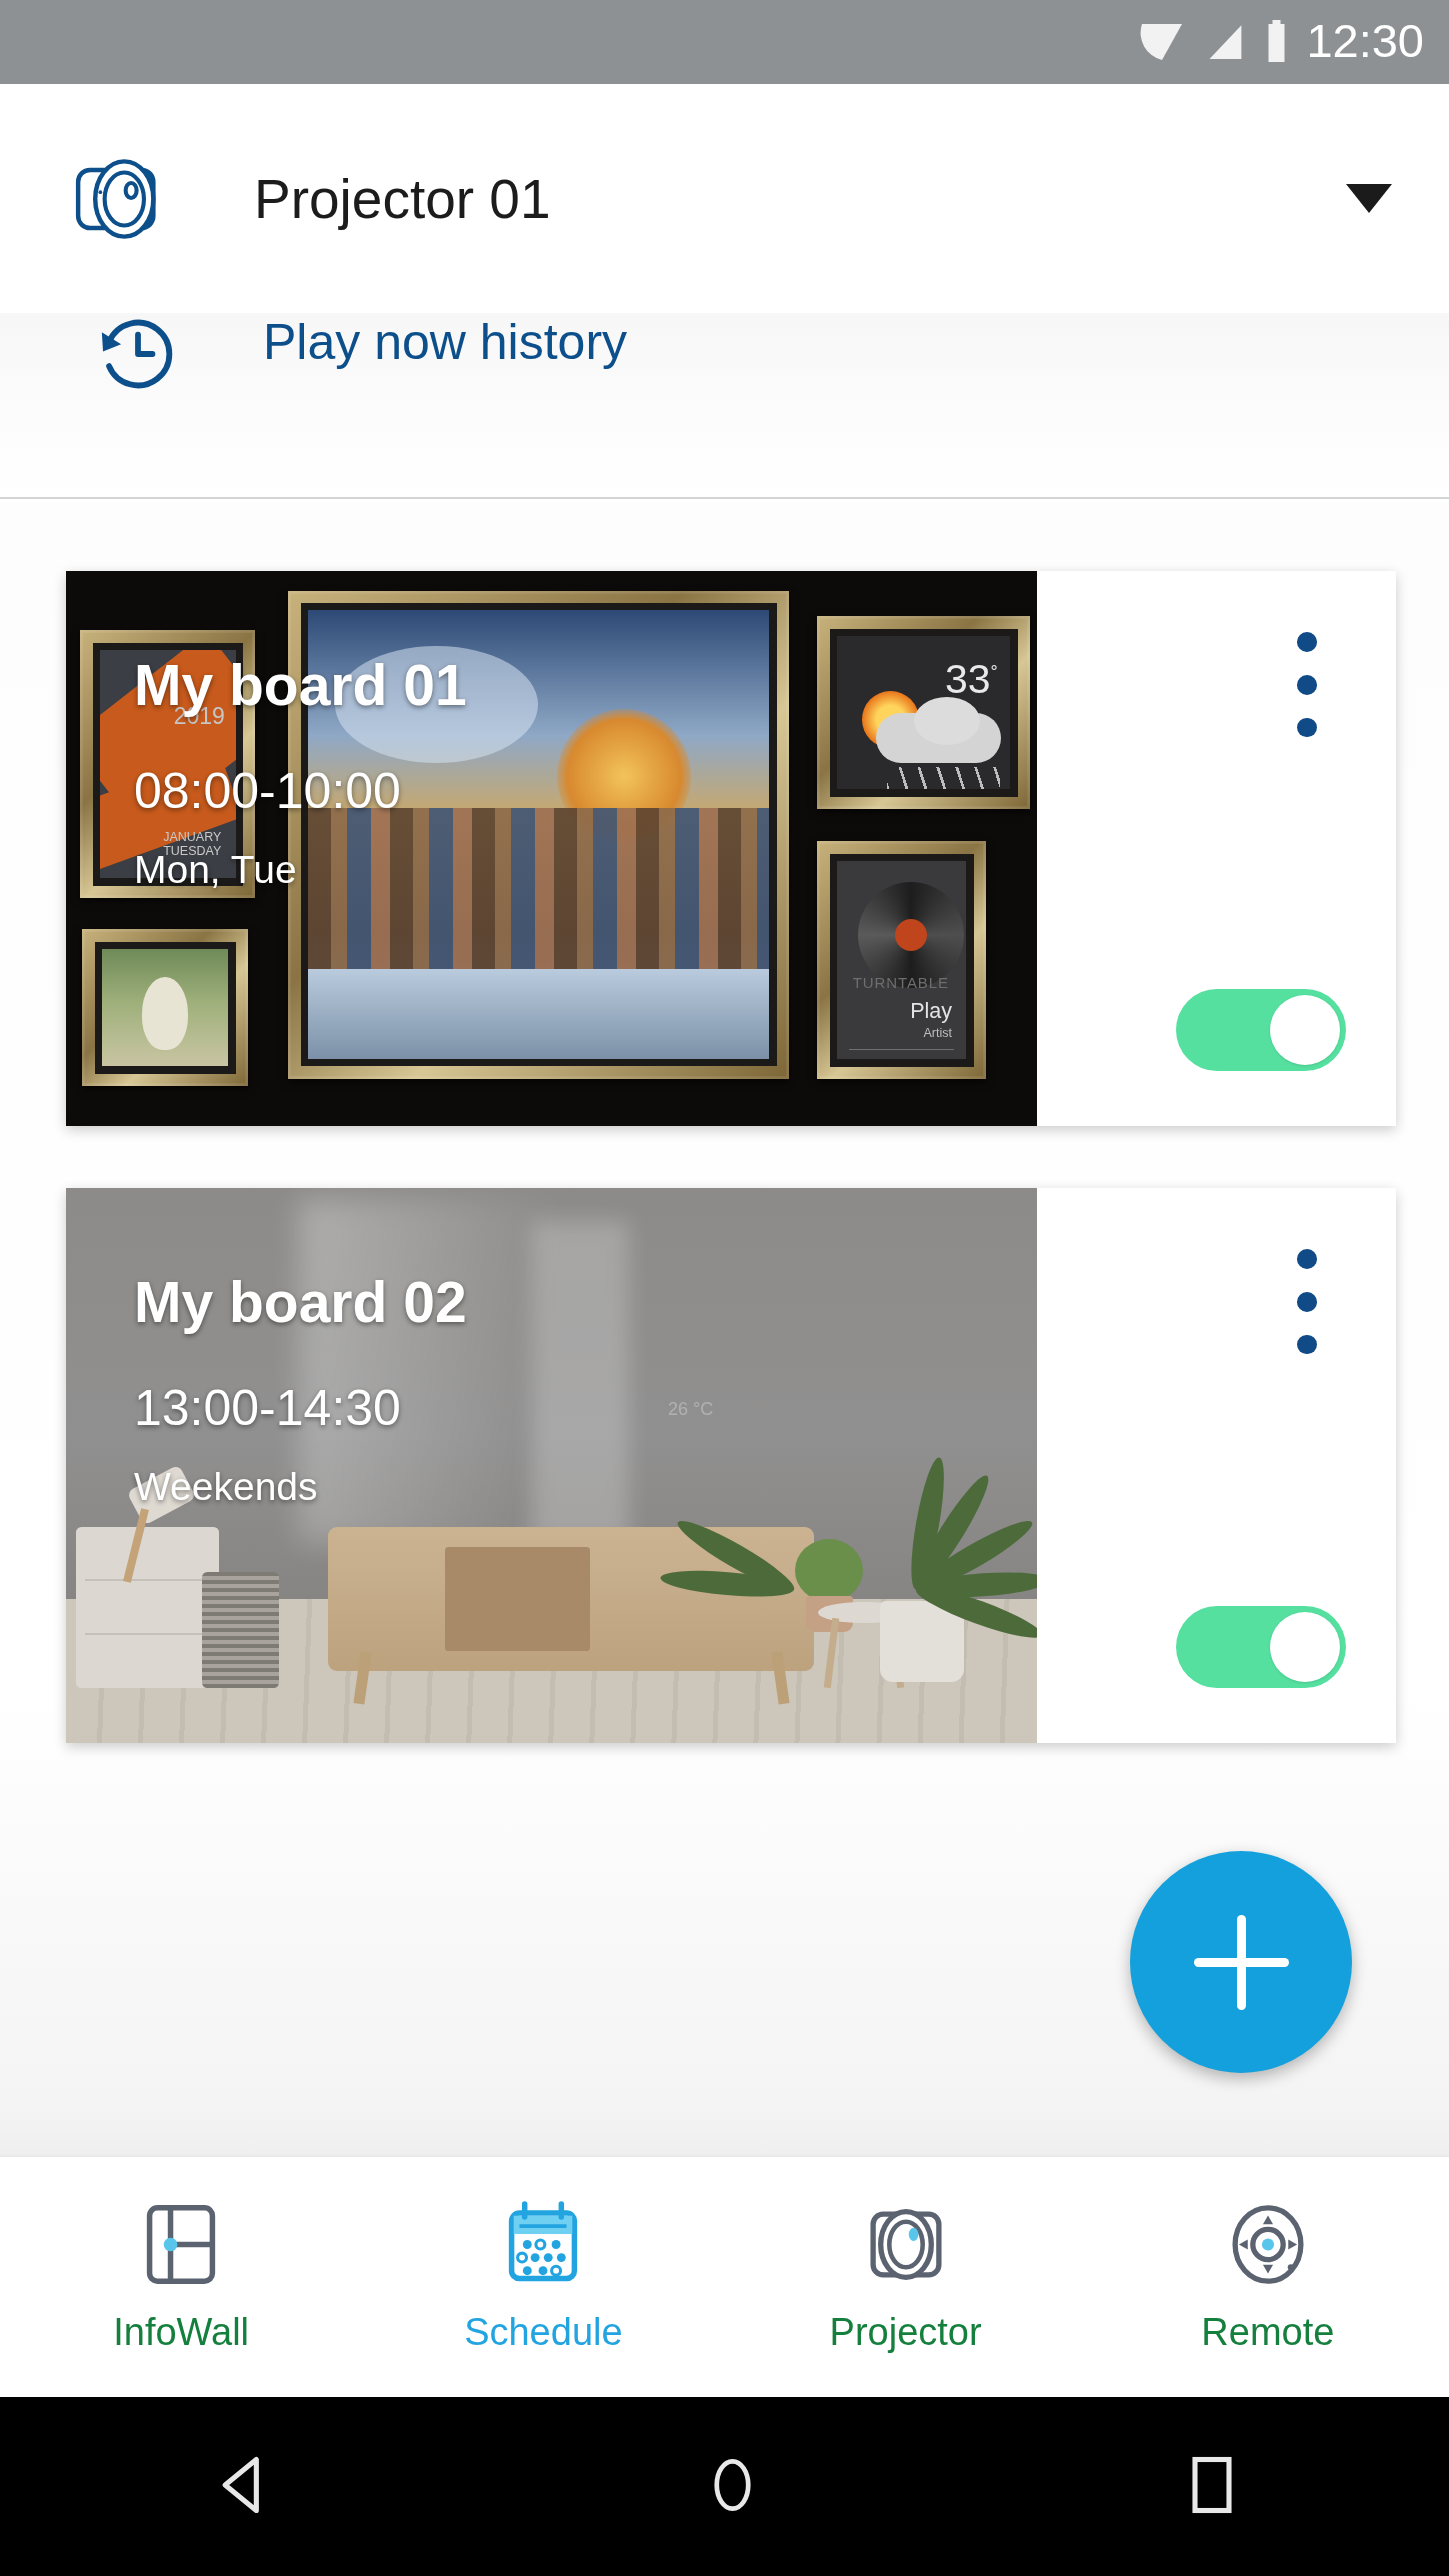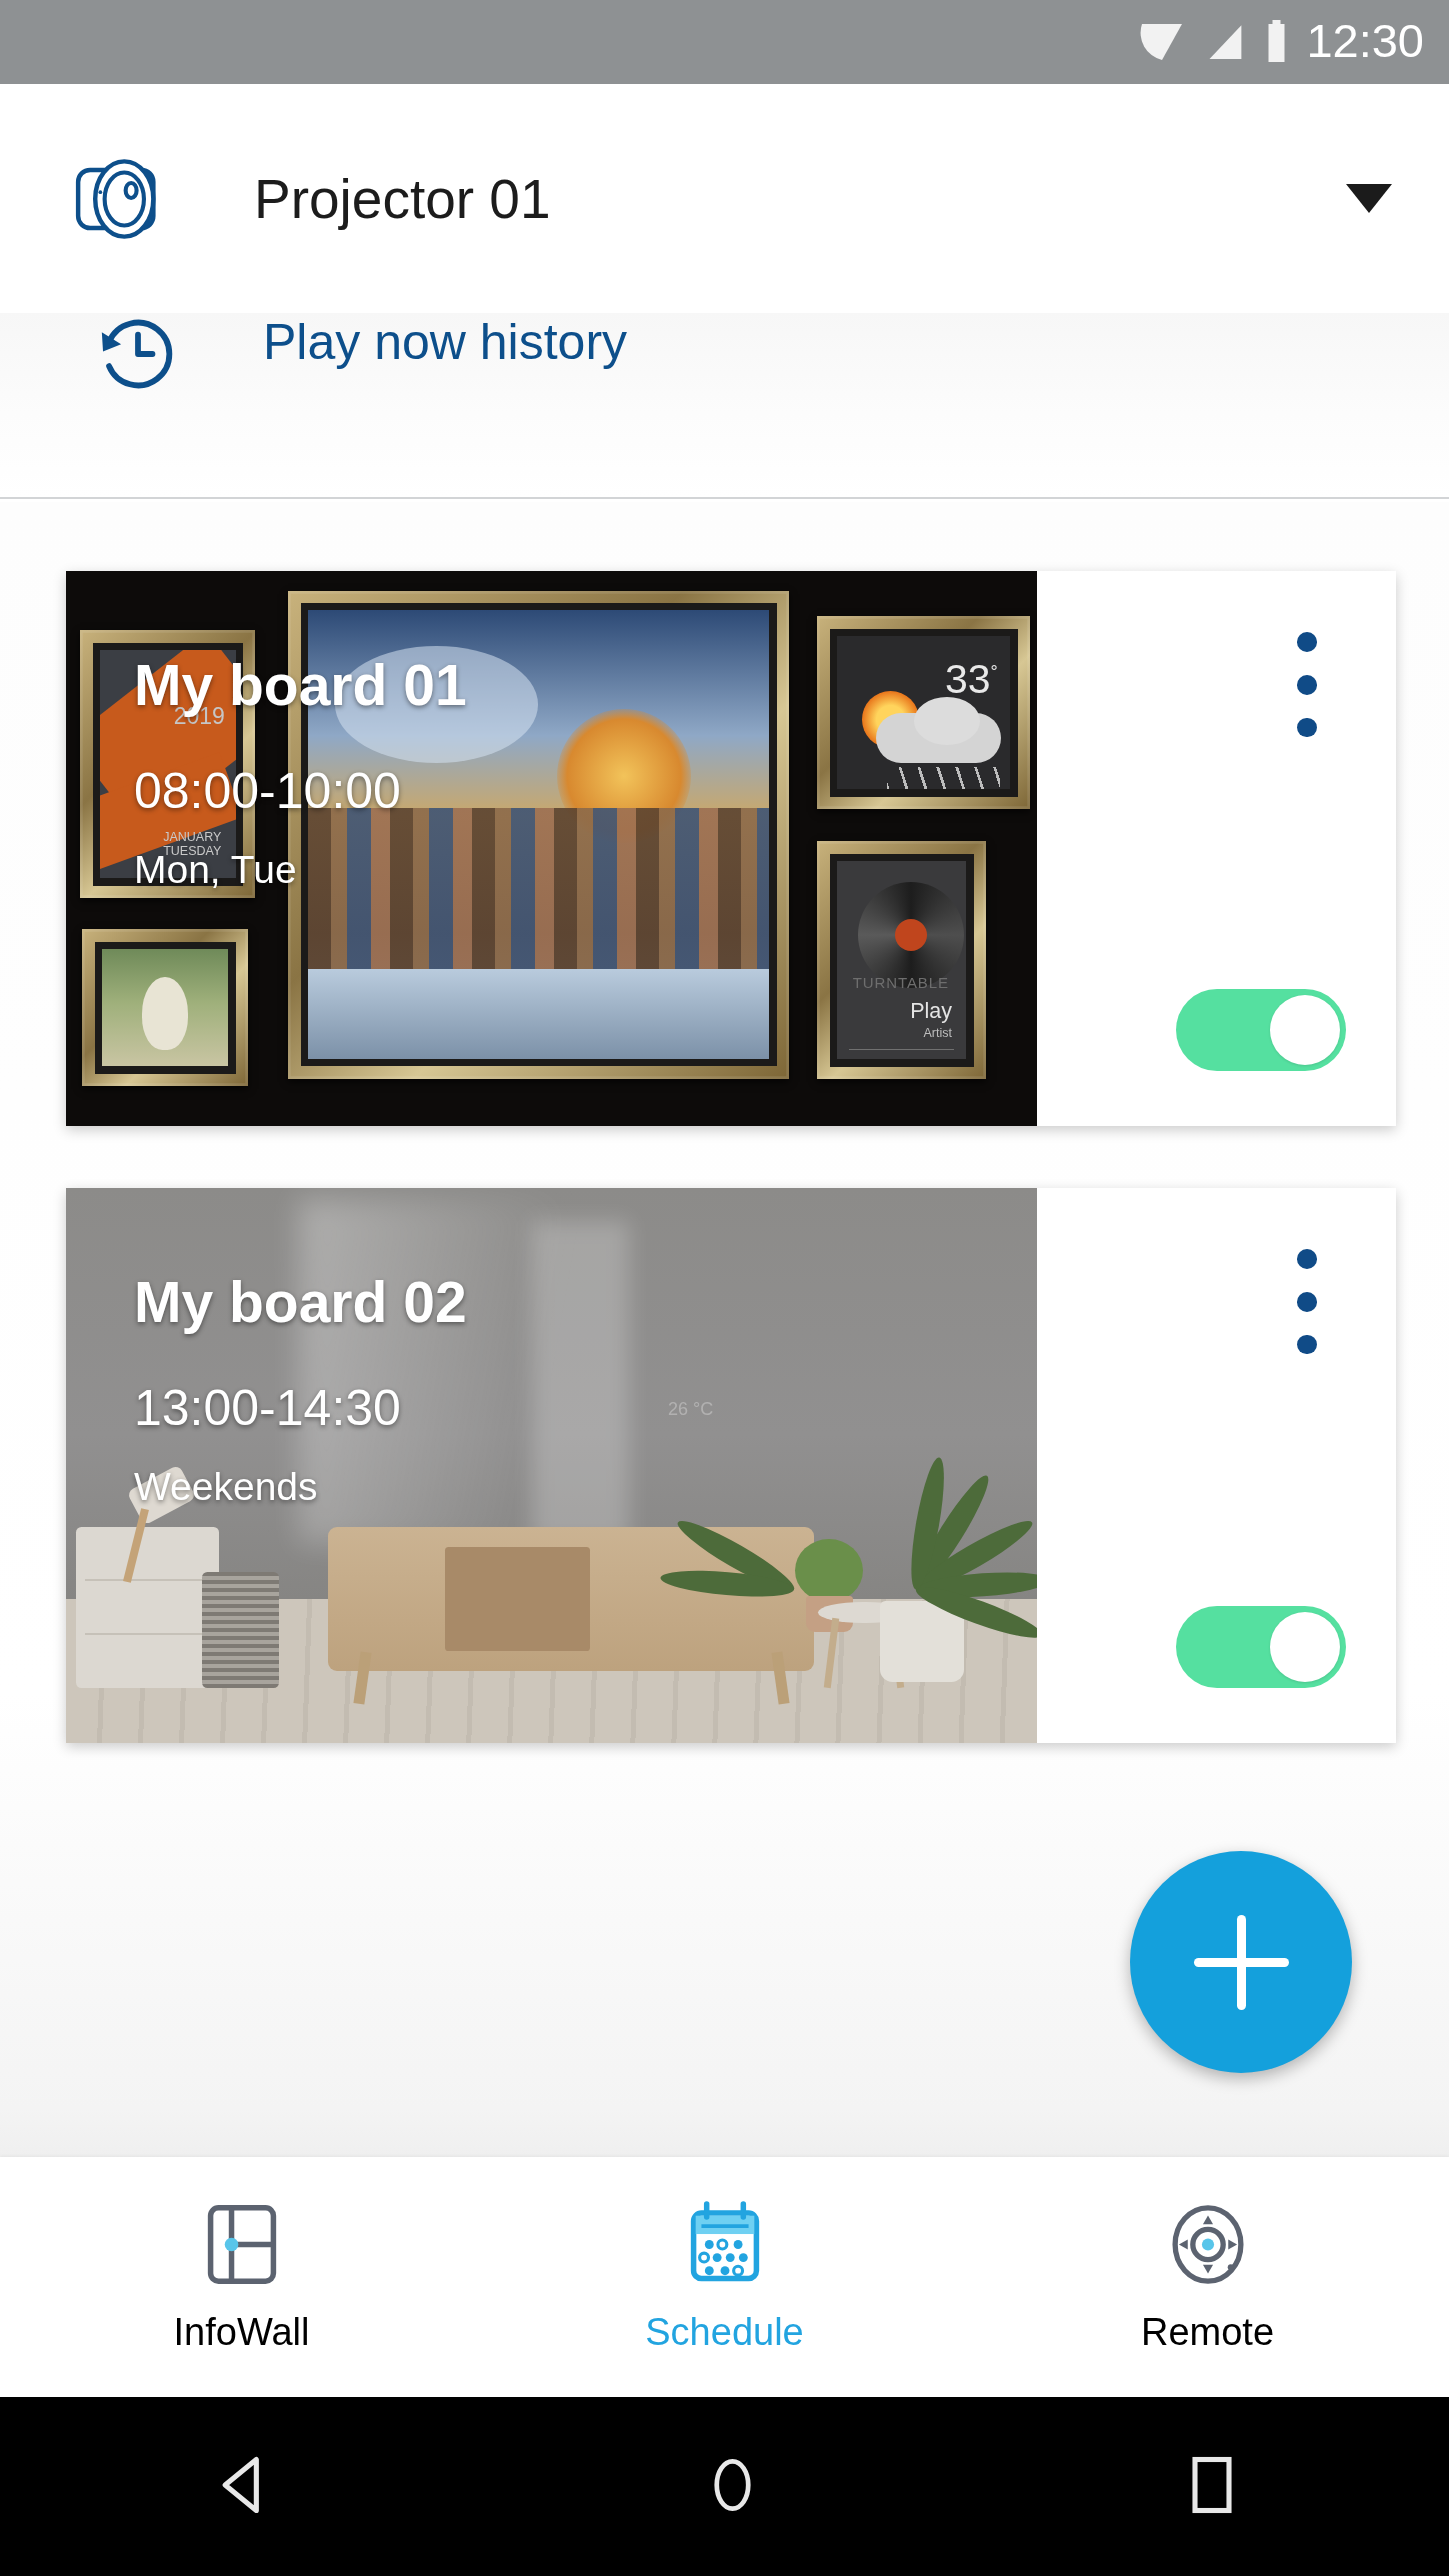--- a/index.html
+++ b/index.html
@@ -177,21 +177,21 @@
          background:#14a0dc; box-shadow:0 5.4px 16px rgba(0,0,0,.28);
          display:flex; align-items:center; justify-content:center; }
   .fab .pv { position:absolute; width:9px; height:95px; background:#fff; border-radius:4.5px; }
   .fab .ph { position:absolute; width:95px; height:9px; background:#fff; border-radius:4.5px; }
 
   
   .bottomnav { position:absolute; left:0; top:2157px; width:1449px; height:240px;
                background:#ffffff; display:flex; box-shadow:0 -0.9px 3.6px rgba(0,0,0,.06); }
   .navitem { flex:1 1 0; display:flex; flex-direction:column; align-items:center;
              justify-content:center; gap:19.7px; }
-  .navitem .nlabel { font-size:38px; color:#000000; }
+  .navitem .nlabel { font-size:38px; color:#15803d; }
   .navitem.active .nlabel { color:#22a4e0; }
 
   
   .sysbar { position:absolute; left:0; top:2397px; width:1449px; height:179px; background:#000;
             display:flex; align-items:center; justify-content:space-around; }
 </style>
 </head>
 <body>
 
 <div class="phone">
@@ -421,20 +421,31 @@
             <circle cx="17" cy="22" r="1.7" fill="#22a4e0"></circle>
             <circle cx="22" cy="22" r="1.7" fill="#22a4e0"></circle>
           <circle cx="9" cy="27" r="1.7" fill="#22a4e0"></circle>
             <circle cx="15" cy="27" r="1.7" fill="#22a4e0"></circle>
             <circle cx="20" cy="27" r="1.7" fill="none" stroke="#22a4e0" stroke-width="1.2"></circle>
         </svg>
       </span>
       <span class="nlabel">Schedule</span>
     </div>
 
+    <div class="navitem">
+      <span>
+        <svg width="86" height="89" viewBox="0 0 34 34">
+          <rect x="4" y="5" width="26" height="24" rx="4" fill="none" stroke="#5c6370" stroke-width="2.1"></rect>
+          <ellipse cx="17" cy="17" rx="10" ry="13" fill="#fff" stroke="#5c6370" stroke-width="2.1"></ellipse>
+          <ellipse cx="17" cy="17" rx="6.6" ry="9" fill="none" stroke="#5c6370" stroke-width="1.8"></ellipse>
+          <ellipse cx="20" cy="13" rx="1.9" ry="2.6" fill="#58c5ea"></ellipse>
+        </svg>
+      </span>
+      <span class="nlabel">Projector</span>
+    </div>
 
     <div class="navitem">
       <span>
         <svg width="86" height="89" viewBox="0 0 34 34">
           <ellipse cx="17" cy="17" rx="13" ry="14.5" fill="none" stroke="#5c6370" stroke-width="2.1"></ellipse>
           <circle cx="17" cy="17" r="6" fill="none" stroke="#5c6370" stroke-width="2.1"></circle>
           <circle cx="17" cy="17" r="2.4" fill="#58c5ea"></circle>
           <path d="M17 5.5 L19 9 L15 9 Z" fill="#5c6370"></path>
           <path d="M17 28.5 L19 25 L15 25 Z" fill="#5c6370"></path>
           <path d="M5.5 17 L9 19 L9 15 Z" fill="#5c6370"></path>

